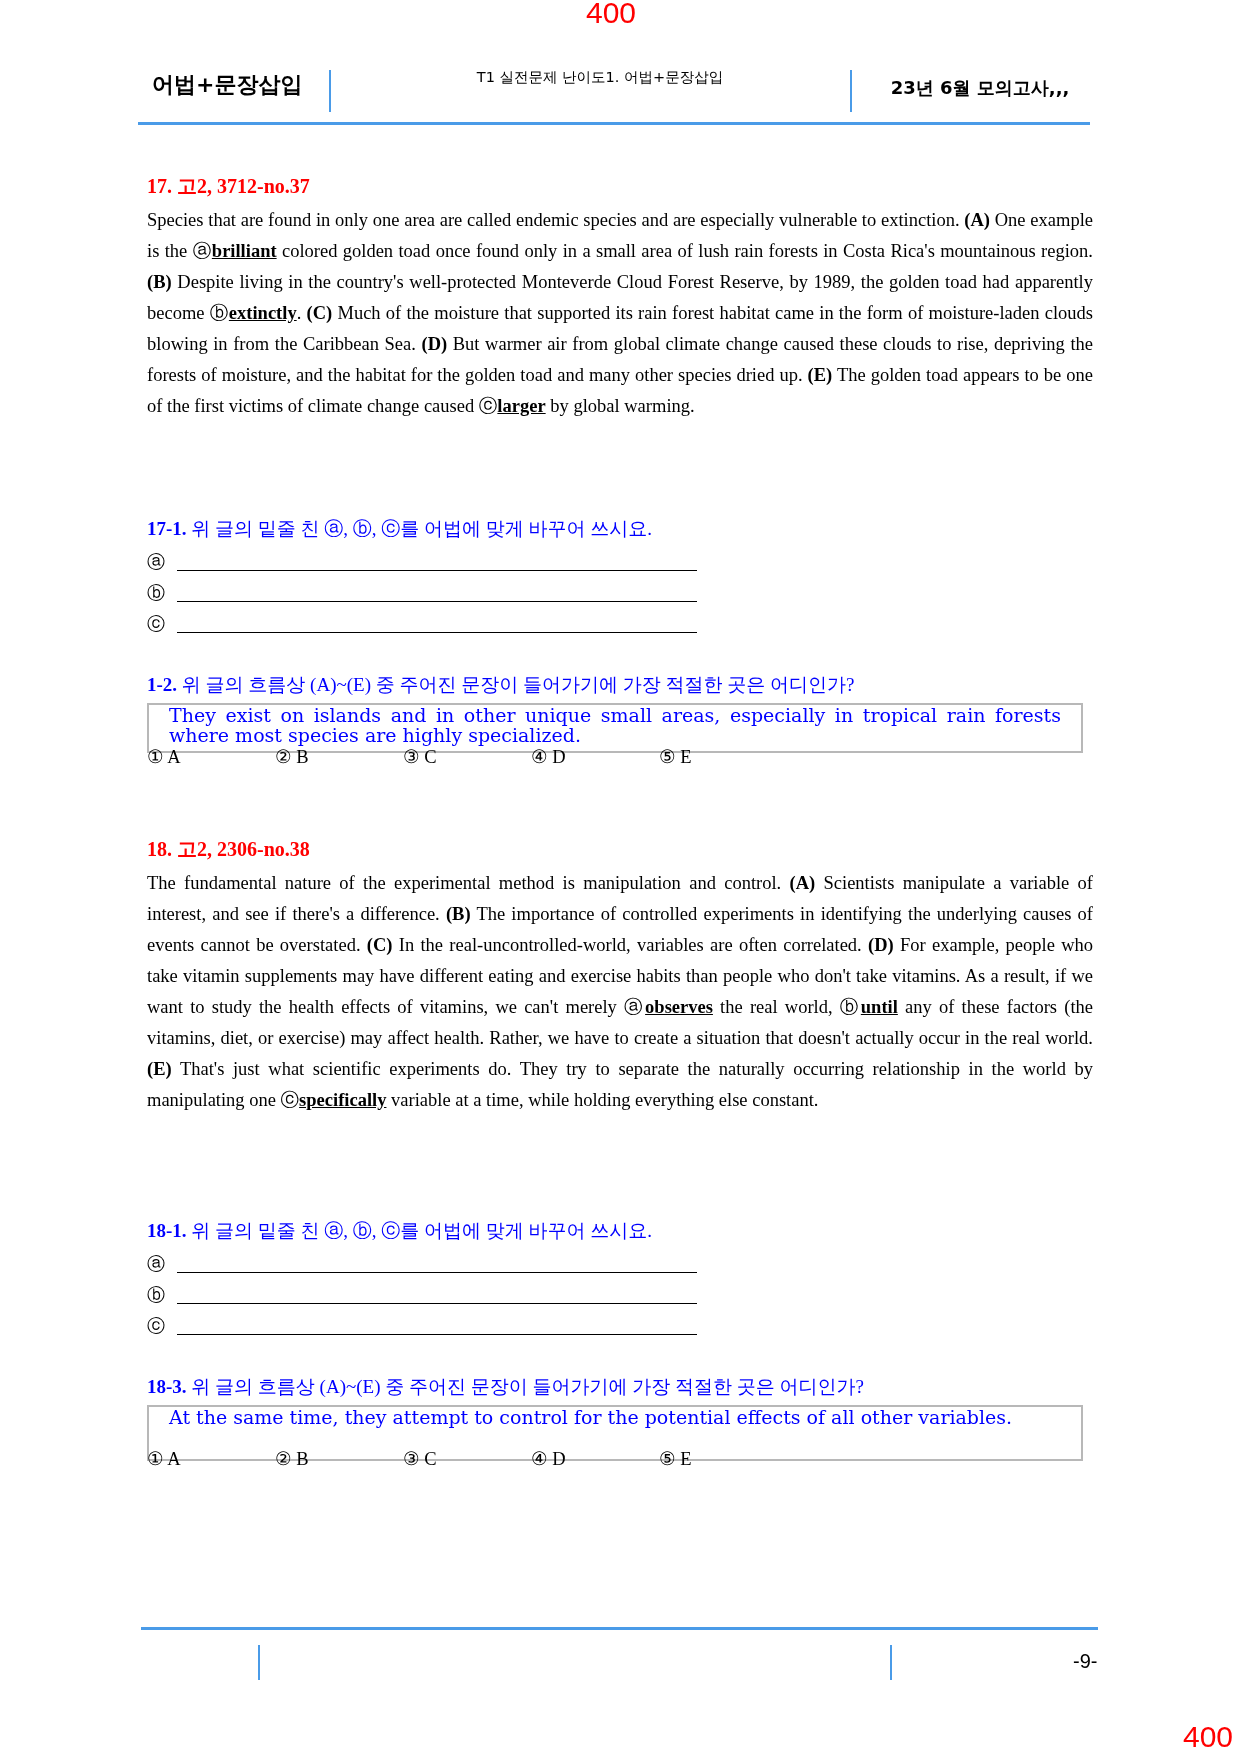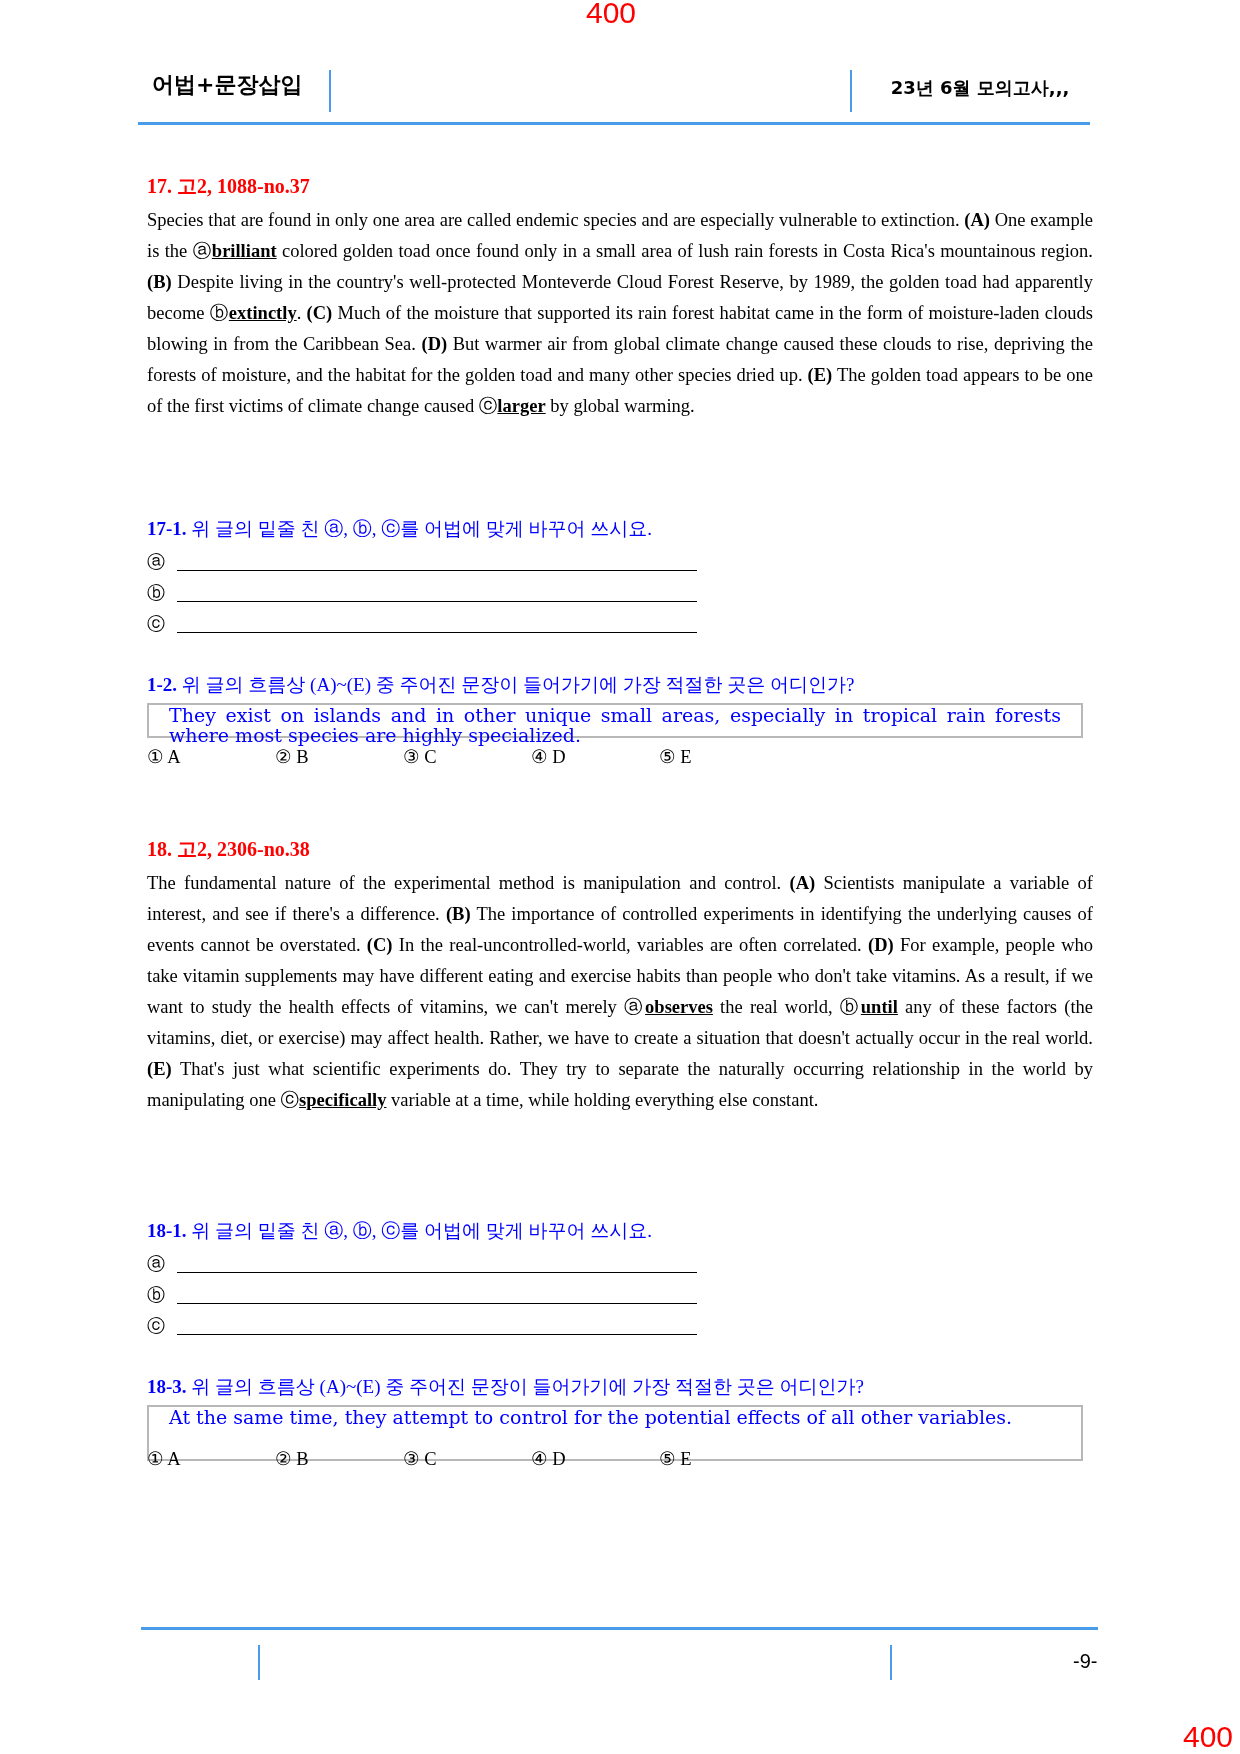--- a/index.html
+++ b/index.html
@@ -25,44 +25,45 @@
     .pageno { font-family: "Liberation Sans", sans-serif; font-size: 20px; }
   </style>
 </head>
 <body>
 
 <div class="abs stamp" style="left:586px; top:-4px;">400</div>
 
 <div class="abs hdr-left">어법+문장삽입</div>
 <div class="abs vbar" style="left:329px; top:70px; height:42px;"></div>
 <div class="abs hdr-mid">
+  <div>T1 실전문제 난이도1. 어법+문장삽입</div>
 </div>
 <div class="abs vbar" style="left:850px; top:70px; height:42px;"></div>
 <div class="abs hdr-right">23년 6월 모의고사,,,</div>
 <div class="abs hline" style="left:138px; top:122px; width:952px;"></div>
 
-<div class="abs qtitle" style="top:173px;">17. 고2, 1088-no.37</div>
+<div class="abs qtitle" style="top:173px;">17. 고2, 3712-no.37</div>
 <div class="abs passage" style="top:205px;"><span>Species that are found in only one area are called endemic species and are especially vulnerable to extinction. </span><b>(A)</b><span> One example is the </span><span>ⓐ</span><span class="ul">brilliant</span><span> colored golden toad once found only in a small area of lush rain forests in Costa Rica's mountainous region. </span><b>(B)</b><span> Despite living in the country's well-protected Monteverde Cloud Forest Reserve, by 1989, the golden toad had apparently become </span><span>ⓑ</span><span class="ul">extinctly</span><span>. </span><b>(C)</b><span> Much of the moisture that supported its rain forest habitat came in the form of moisture-laden clouds blowing in from the Caribbean Sea. </span><b>(D)</b><span> But warmer air from global climate change caused these clouds to rise, depriving the forests of moisture, and the habitat for the golden toad and many other species dried up. </span><b>(E)</b><span> The golden toad appears to be one of the first victims of climate change caused </span><span>ⓒ</span><span class="ul">larger</span><span> by global warming.</span></div>
 
 <div class="abs sub" style="top:516px;"><span class="num">17-1.</span><span> 위 글의 밑줄 친 ⓐ, ⓑ, ⓒ를 어법에 맞게 바꾸어 쓰시요.</span></div>
 <div class="abs ans-row" style="top:550px;">
     <span>ⓐ</span>
     <div class="blank"></div>
   </div>
 <div class="abs ans-row" style="top:581px;">
     <span>ⓑ</span>
     <div class="blank"></div>
   </div>
 <div class="abs ans-row" style="top:612px;">
     <span>ⓒ</span>
     <div class="blank"></div>
   </div>
 
 <div class="abs sub" style="top:672px;"><span class="num">1-2.</span><span> 위 글의 흐름상 (A)~(E) 중 주어진 문장이 들어가기에 가장 적절한 곳은 어디인가?</span></div>
-<div class="abs box" style="top:703px; height:35px;">They exist on islands and in other unique small areas, especially in tropical rain forests where most species are highly specialized.</div>
+<div class="abs box" style="top:703px; height:50px;">They exist on islands and in other unique small areas, especially in tropical rain forests where most species are highly specialized.</div>
 <div class="abs choices" style="top:746px;">
   <span>① A</span>
   <span>② B</span>
   <span>③ C</span>
   <span>④ D</span>
   <span>⑤ E</span>
 </div>
 
 <div class="abs qtitle" style="top:836px;">18. 고2, 2306-no.38</div>
 <div class="abs passage" style="top:868px;"><span>The fundamental nature of the experimental method is manipulation and control. </span><b>(A)</b><span> Scientists manipulate a variable of interest, and see if there's a difference. </span><b>(B)</b><span> The importance of controlled experiments in identifying the underlying causes of events cannot be overstated. </span><b>(C)</b><span> In the real-uncontrolled-world, variables are often correlated. </span><b>(D)</b><span> For example, people who take vitamin supplements may have different eating and exercise habits than people who don't take vitamins. As a result, if we want to study the health effects of vitamins, we can't merely </span><span>ⓐ</span><span class="ul">observes</span><span> the real world, </span><span>ⓑ</span><span class="ul">until</span><span> any of these factors (the vitamins, diet, or exercise) may affect health. Rather, we have to create a situation that doesn't actually occur in the real world. </span><b>(E)</b><span> That's just what scientific experiments do. They try to separate the naturally occurring relationship in the world by manipulating one </span><span>ⓒ</span><span class="ul">specifically</span><span> variable at a time, while holding everything else constant.</span></div>

